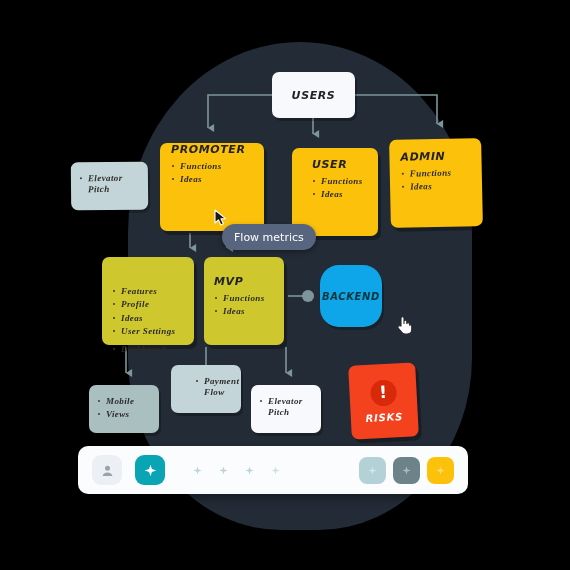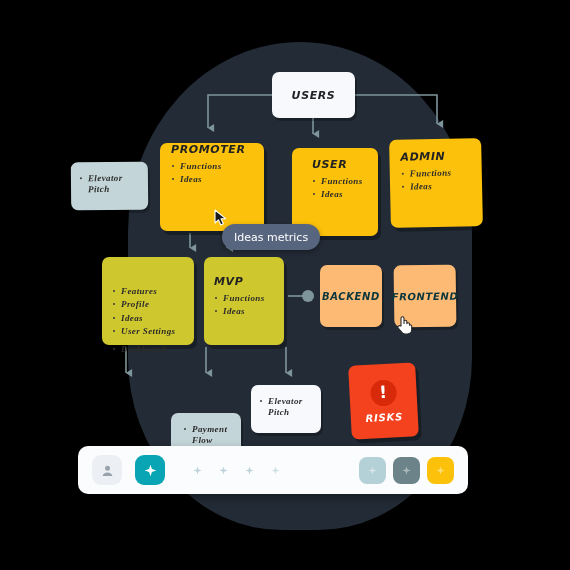--- a/index.html
+++ b/index.html
@@ -18,21 +18,21 @@
         font-size:11px;color:#222;margin:0 0 5px 0;text-transform:uppercase;}
   .node ul{list-style:none;margin:0;padding:0;font-family:Liberation Serif, serif;}
   .node li{font-size:9px;font-style:italic;font-weight:700;color:#2b2b2b;
         letter-spacing:.4px;margin:2px 0;padding-left:9px;position:relative;
         text-transform:capitalize;line-height:1.25;}
   .node li:before{content:"";position:absolute;left:1px;top:4px;width:2px;height:2px;
         background:#3a3a3a;border-radius:50%;}
 
   .yellow{background:#fcc10a;box-shadow:3px 4px 0 rgba(0,0,0,.30);}
   .olive{background:#cfc72e;box-shadow:3px 4px 0 rgba(0,0,0,.30);}
-  .teal{background:#fdba74;box-shadow:2px 3px 0 rgba(0,0,0,.25);}
+  .teal{background:#0ea5e9;box-shadow:2px 3px 0 rgba(0,0,0,.25);border-radius:19px;}
   .teal .title{color:#09363c;font-size:10px;margin:0;text-align:center;}
   .white{background:#f7f9fc;box-shadow:2px 3px 0 rgba(0,0,0,.25);}
   .mist{background:#c3d5d8;box-shadow:2px 3px 0 rgba(0,0,0,.25);}
   .mist2{background:#a9bfc0;box-shadow:2px 3px 0 rgba(0,0,0,.25);}
   .red{background:#f4411e;box-shadow:3px 4px 0 rgba(0,0,0,.30);}
 
   #users{left:272px;top:72px;width:83px;height:46px;display:flex;
          align-items:center;justify-content:center;}
   #users .title{margin:0;font-size:11px;}
   #elevator-top{left:71px;top:162px;width:77px;height:48px;padding:9px 8px;
@@ -41,21 +41,21 @@
   #user{left:292px;top:148px;width:86px;height:88px;padding:10px 20px;}
   #admin{left:390px;top:139px;width:92px;height:88px;padding:11px 11px;
          transform:rotate(-1.2deg);}
   #features{left:102px;top:257px;width:92px;height:88px;padding:27px 10px;}
   #mvp{left:204px;top:257px;width:80px;height:88px;padding:18px 10px;}
   #backend{left:320px;top:265px;width:62px;height:62px;display:flex;
          align-items:center;justify-content:center;}
   #frontend{left:394px;top:265px;width:62px;height:62px;display:flex;
          align-items:center;justify-content:center;transform:rotate(-0.8deg);}
   #mobile{left:89px;top:385px;width:70px;height:48px;padding:9px 8px;}
-  #payment{left:171px;top:365px;width:70px;height:48px;padding:9px 12px;margin-top:48px;}
+  #payment{left:171px;top:365px;width:70px;height:48px;padding:9px 24px;}
   #elevator-bot{left:251px;top:385px;width:70px;height:48px;padding:9px 8px;}
   #risks{left:350px;top:364px;width:67px;height:74px;transform:rotate(-3deg);
          display:flex;flex-direction:column;align-items:center;justify-content:center;}
   .risk-badge{width:26px;height:26px;border-radius:50%;background:#d8290a;
          color:#fff;font-weight:700;font-size:17px;display:flex;align-items:center;
          justify-content:center;line-height:1;margin-bottom:6px;}
   .risk-label{color:#fff;font-weight:700;font-style:italic;font-size:10px;
          letter-spacing:.8px;text-transform:uppercase;}
 
   
@@ -165,42 +165,45 @@
     <div class="title">MVP</div>
     <ul>
       <li>Functions</li>
       <li>Ideas</li>
     </ul>
   </div>
 
   <div class="node teal" id="backend">
     <div class="title">Backend</div>
   </div>
-  <div class="node teal" id="frontend">
-    <div class="title">Frontend</div>
-  </div>
-
+
+  <div class="node mist2" id="mobile">
+    <ul>
+      <li>Mobile</li>
+      <li>Views</li>
+    </ul>
+  </div>
   <div class="node mist" id="payment">
     <ul>
       <li>Payment Flow</li>
     </ul>
   </div>
   <div class="node white" id="elevator-bot">
     <ul>
       <li>Elevator Pitch</li>
     </ul>
   </div>
 
   <div class="node red" id="risks">
     <div class="risk-badge">!</div>
     <div class="risk-label">Risks</div>
   </div>
 
   <div id="tooltip">
-    <span>Ideas metrics</span>
+    <span>Flow metrics</span>
   </div>
 
   <svg class="cursor" id="cursor-arrow" width="14" height="18" viewBox="0 0 14 18">
     <path d="M1,1 L1,14 L4.4,10.8 L6.8,16 L9.4,14.8 L7,9.8 L11.6,9.6 Z" fill="#1a1a1a" stroke="#fff" stroke-width="1.1" stroke-linejoin="round"></path>
   </svg>
   <svg class="cursor" id="cursor-hand" width="17" height="21" viewBox="0 0 17 21">
     <path d="M5,12 L5,4.2 a1.5,1.5 0 0 1 3,0 L8,9.4 L8,7.6 a1.4,1.4 0 0 1 2.8,0 L10.8,9.6
              a1.4,1.4 0 0 1 2.7,0.4 L13.5,11.2 a1.3,1.3 0 0 1 2.2,1 L15.7,15.6
              a4.4,4.4 0 0 1 -4.4,4.4 L9.2,20 a4,4 0 0 1 -3.1,-1.5 L2.2,14
              a1.5,1.5 0 0 1 2.2,-2 Z" fill="#fff" stroke="#2b2b2b" stroke-width="1.1" stroke-linejoin="round"></path>

